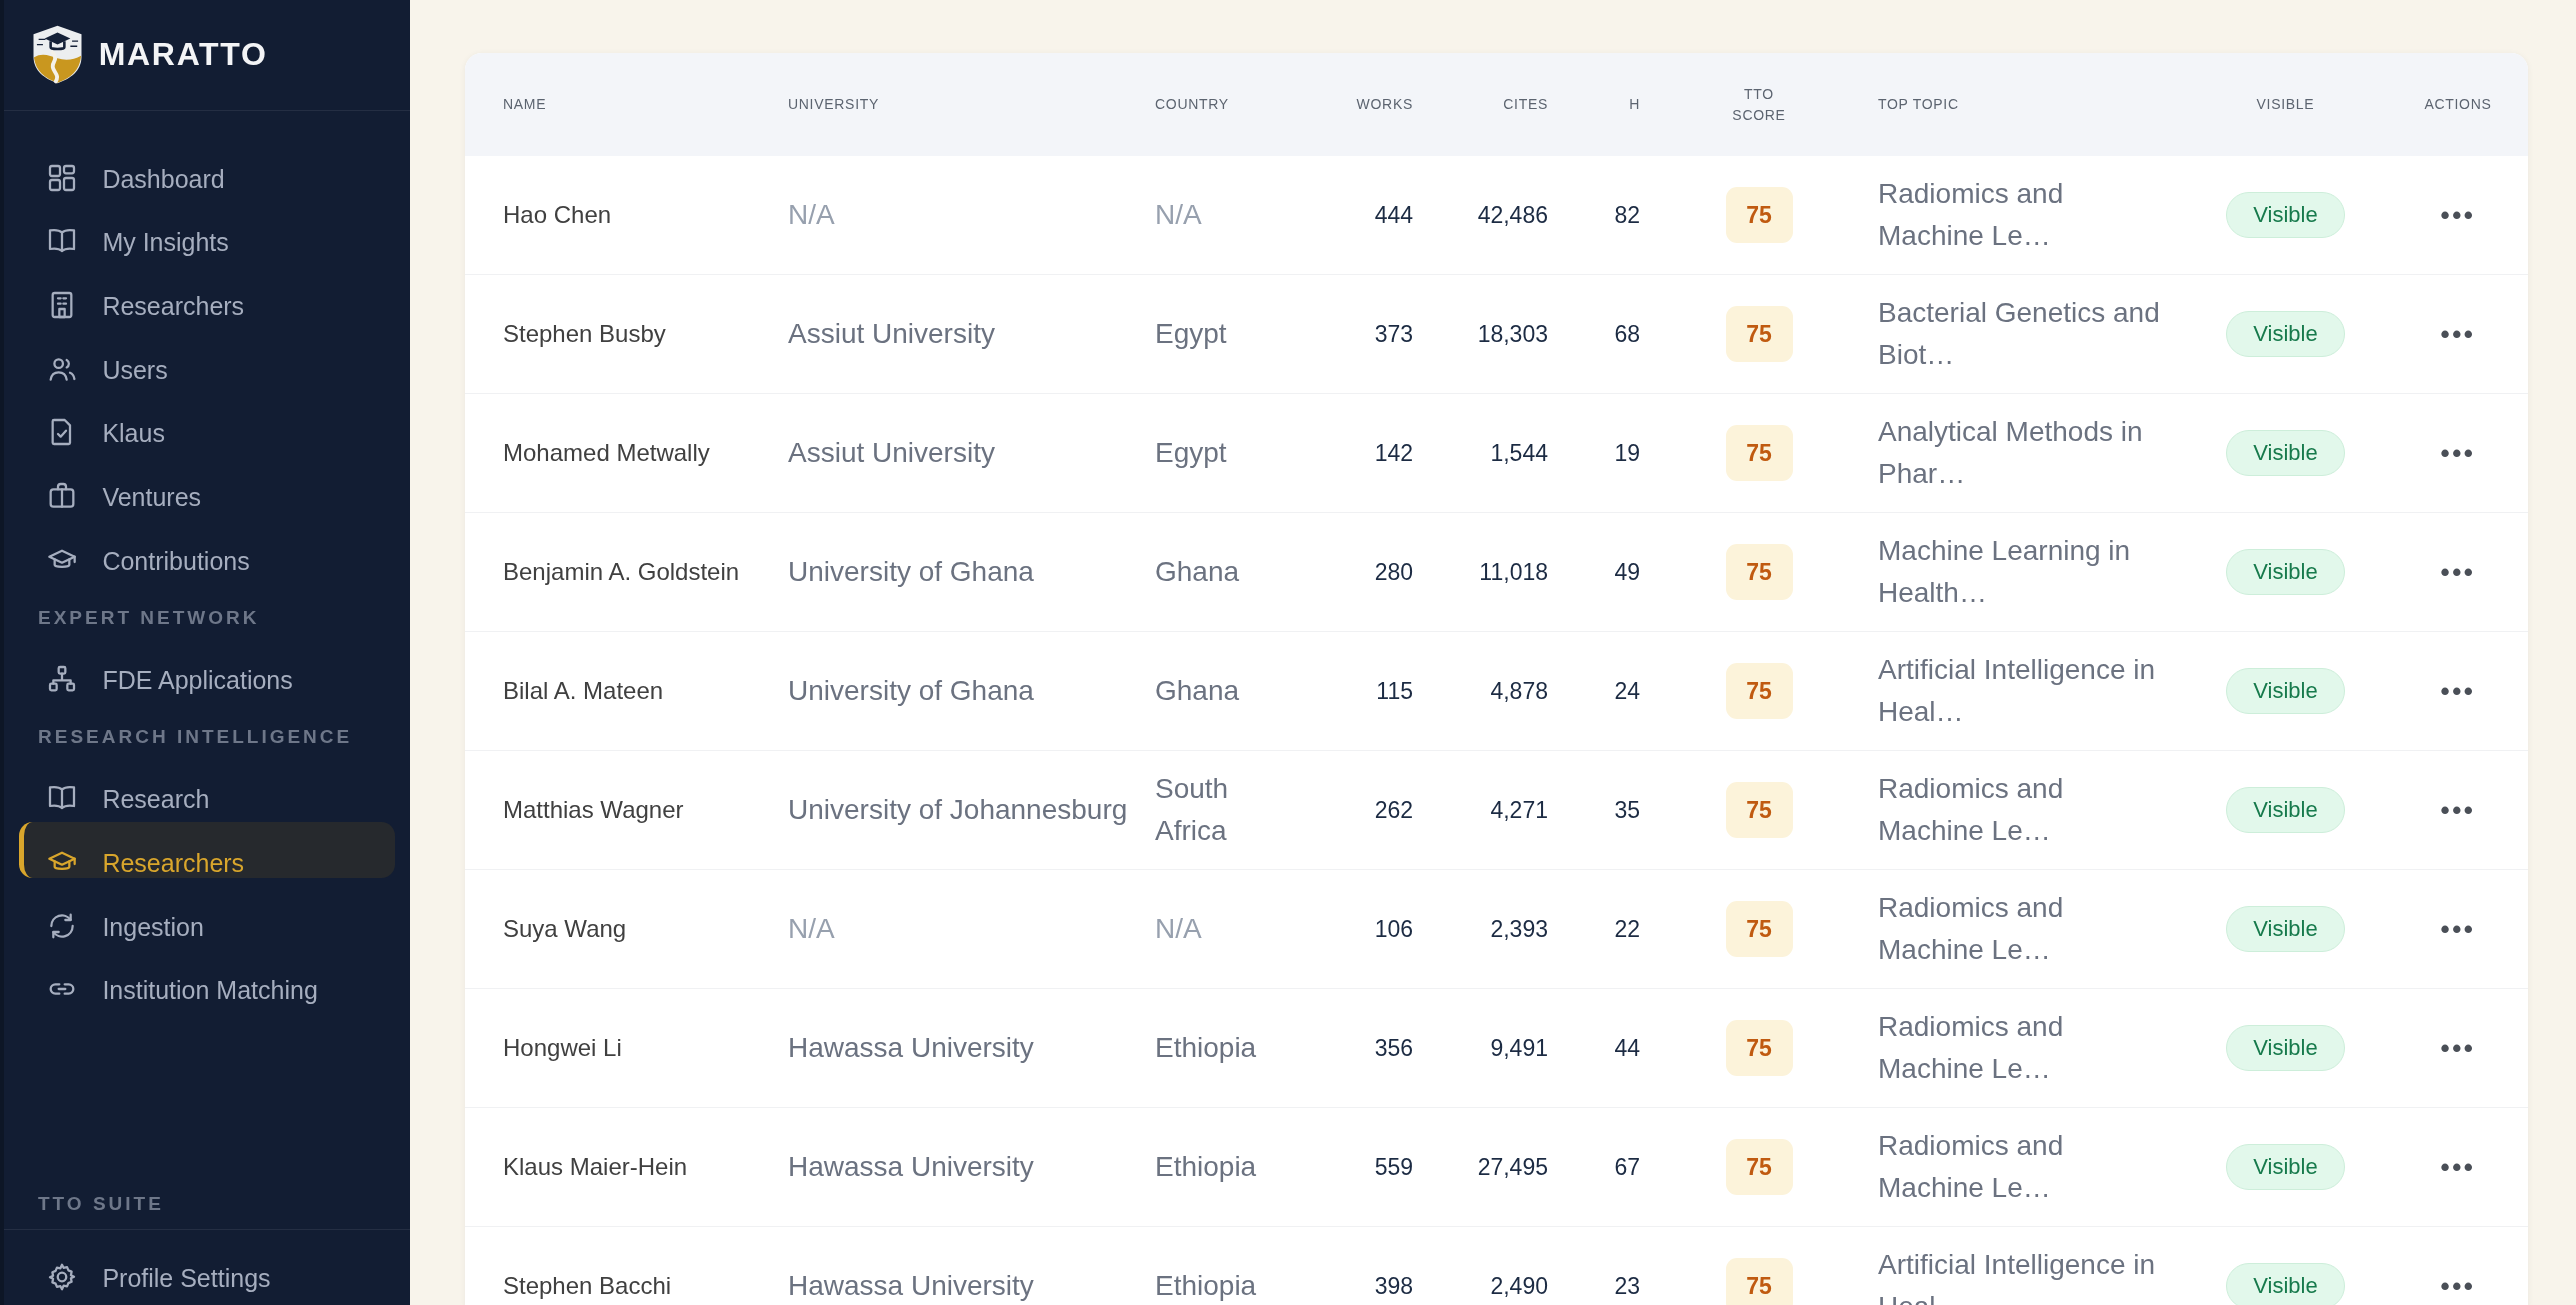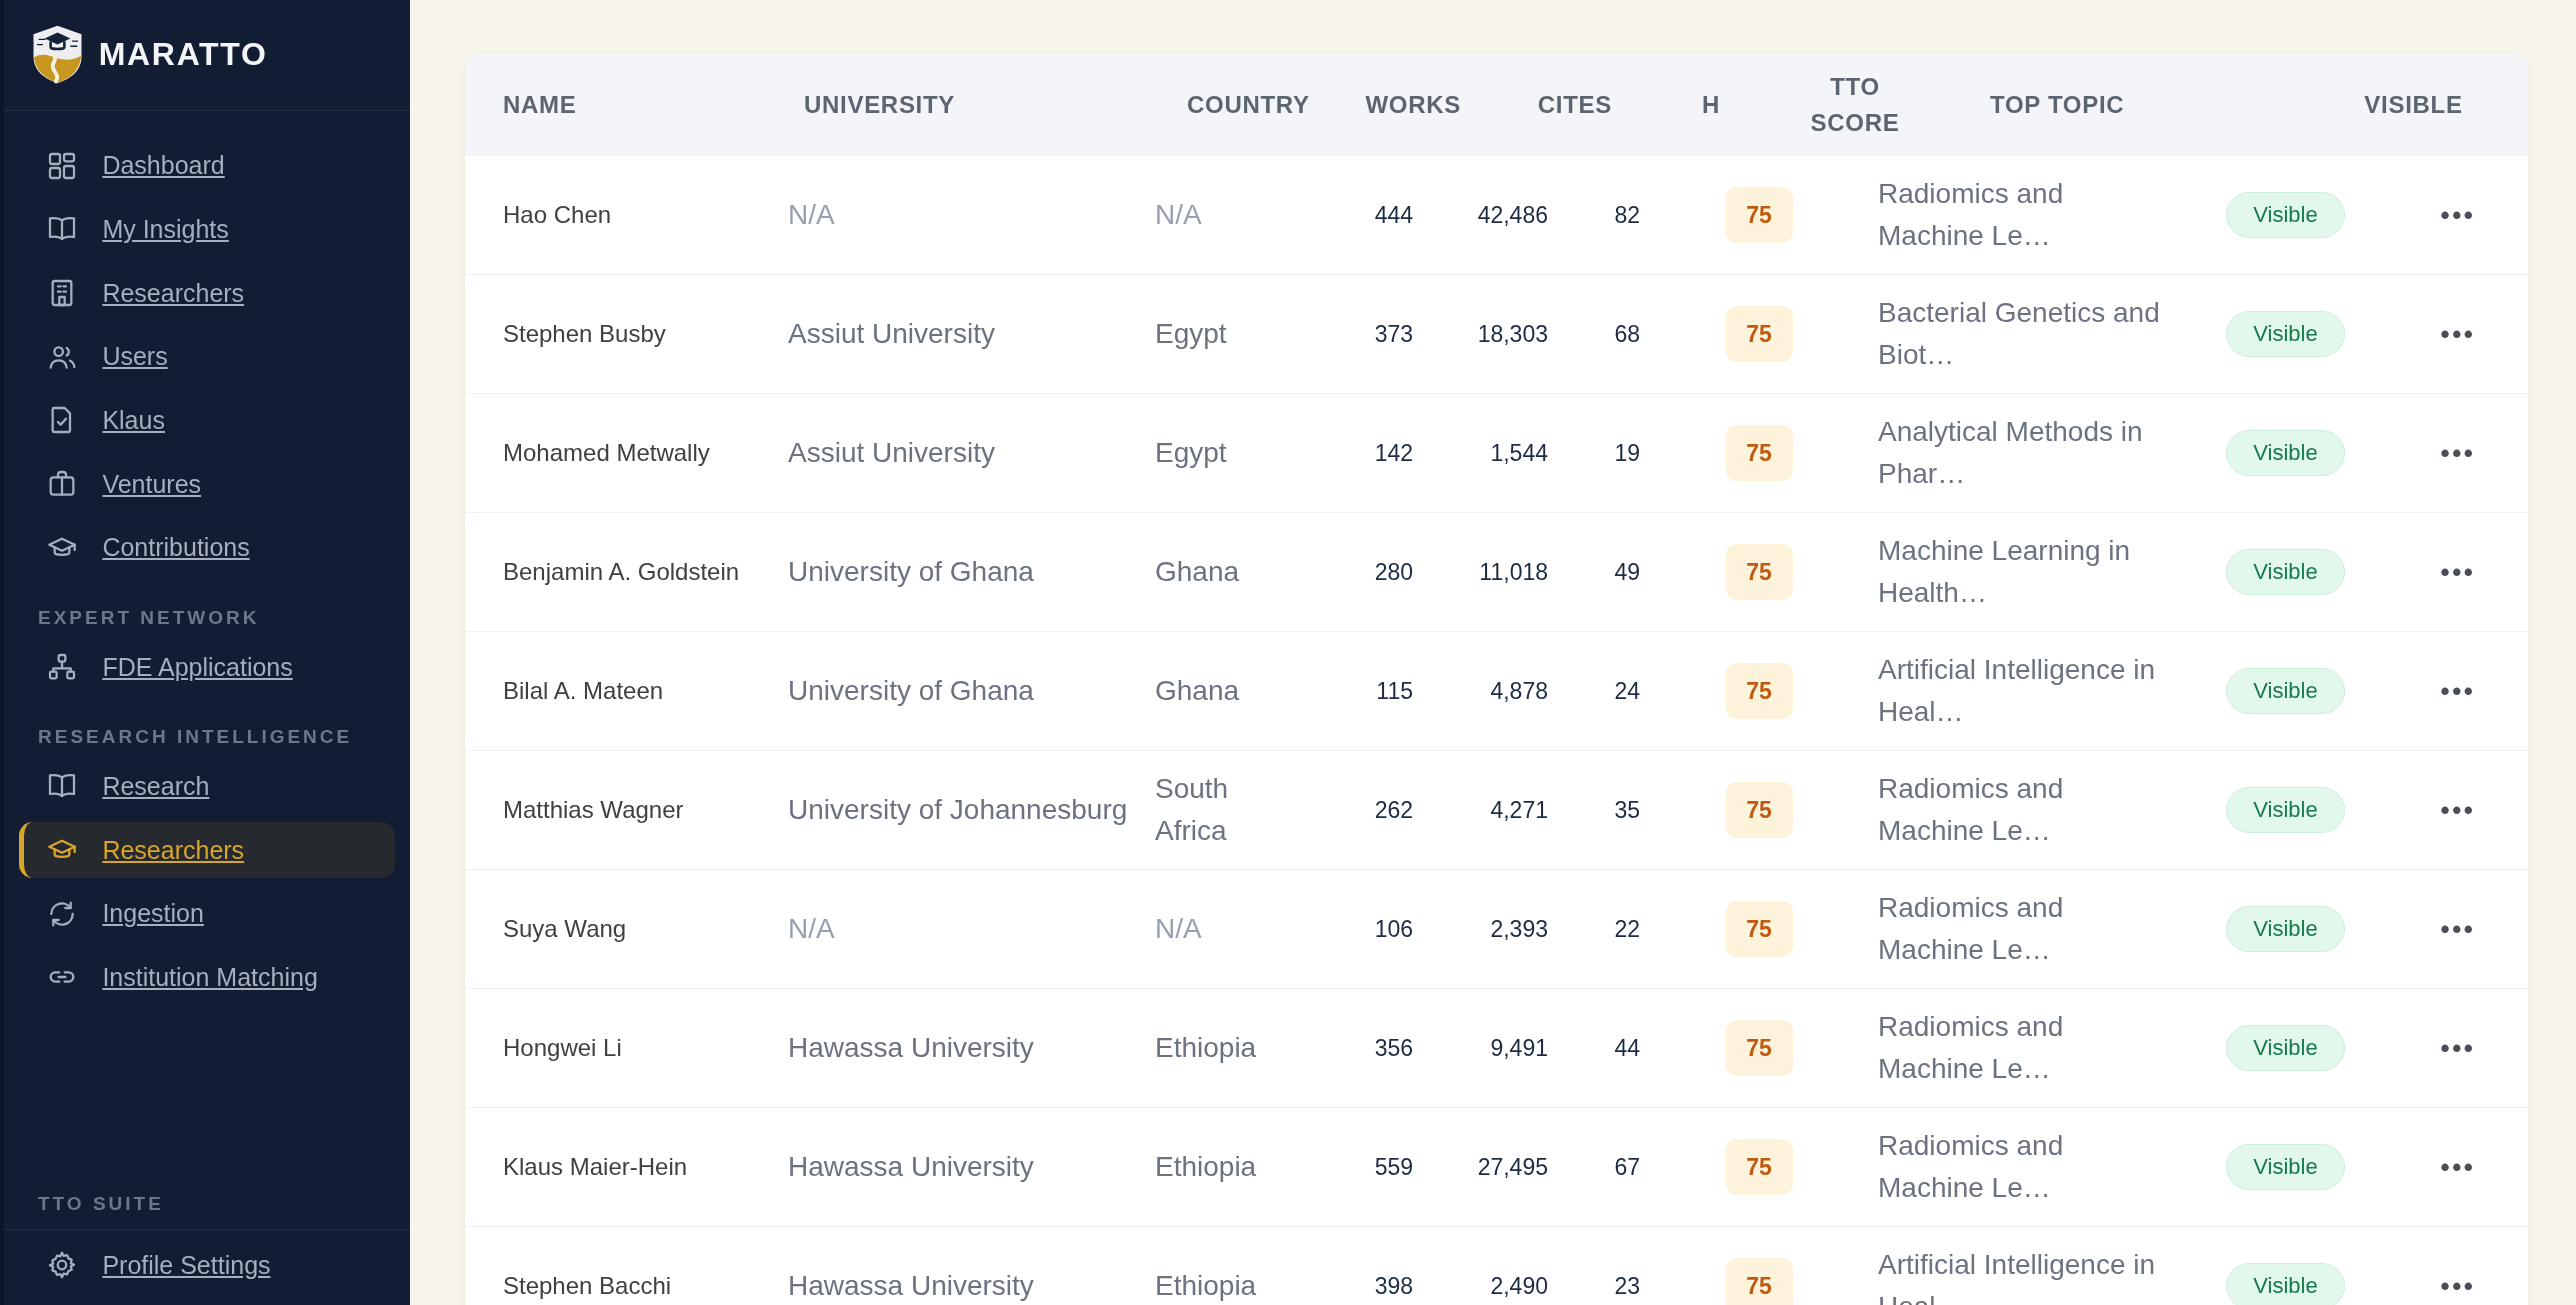--- a/index.html
+++ b/index.html
@@ -21,25 +21,25 @@
   .logo-row {
     display:flex; align-items:center; gap:13.7px;
     padding:24px 26px 26px 26px;
     border-bottom:0.9px solid rgba(255,255,255,0.08);
     cursor:pointer;
   }
   .logo-row svg { width:55px; height:60px; flex:0 0 auto; }
   .logo-text { color:#f3f4f6; font-size:32px; font-weight:700; letter-spacing:1.7px; }
   .nav { padding-top:19px; }
   .nav-item {
-    display:flex; align-items:center; gap:24px;
+    display:flex; align-items:flex-end; gap:24px;
     height:56px; margin:7.7px 15.4px;
     padding-left:27px;
     font-size:25px; color:#a6aebf;
-    border-radius:13.7px; cursor:pointer; white-space:nowrap;text-decoration:underline;
+    border-radius:13.7px; cursor:pointer; white-space:nowrap;
   }
   .nav-item svg { width:32px; height:32px; flex:0 0 auto; }
   .nav-item.active {
     background:#26292d;
     color:#d9a62c;
     border-left:5.1px solid #d9a62c;
     padding-left:22px;
   }
   .section-label {
     font-size:19px; font-weight:600; letter-spacing:3px;
@@ -61,23 +61,22 @@
   }
   .grid-cols {
     display:grid;
     grid-template-columns:285px 367px 154px 104px 135px 92px 238px 305px 205px 140px;
     padding-left:38px;
   }
   .thead {
     background:#f3f5f9;
     height:103px;
     align-items:center;
-    font-size:24px; font-weight:700; color:#5c6470;
+    font-size:14px; font-weight:400; color:#5c6470;
     letter-spacing:0.7px;
-    gap:16px;
   }
   .th { white-space:pre-line; line-height:1.5; }
   .trow {
     min-height:111px;
     align-items:center;
     border-bottom:0.9px solid #f0f1f3;
     padding-top:17px; padding-bottom:17px;
     cursor:pointer;
     background:#ffffff;
   }

